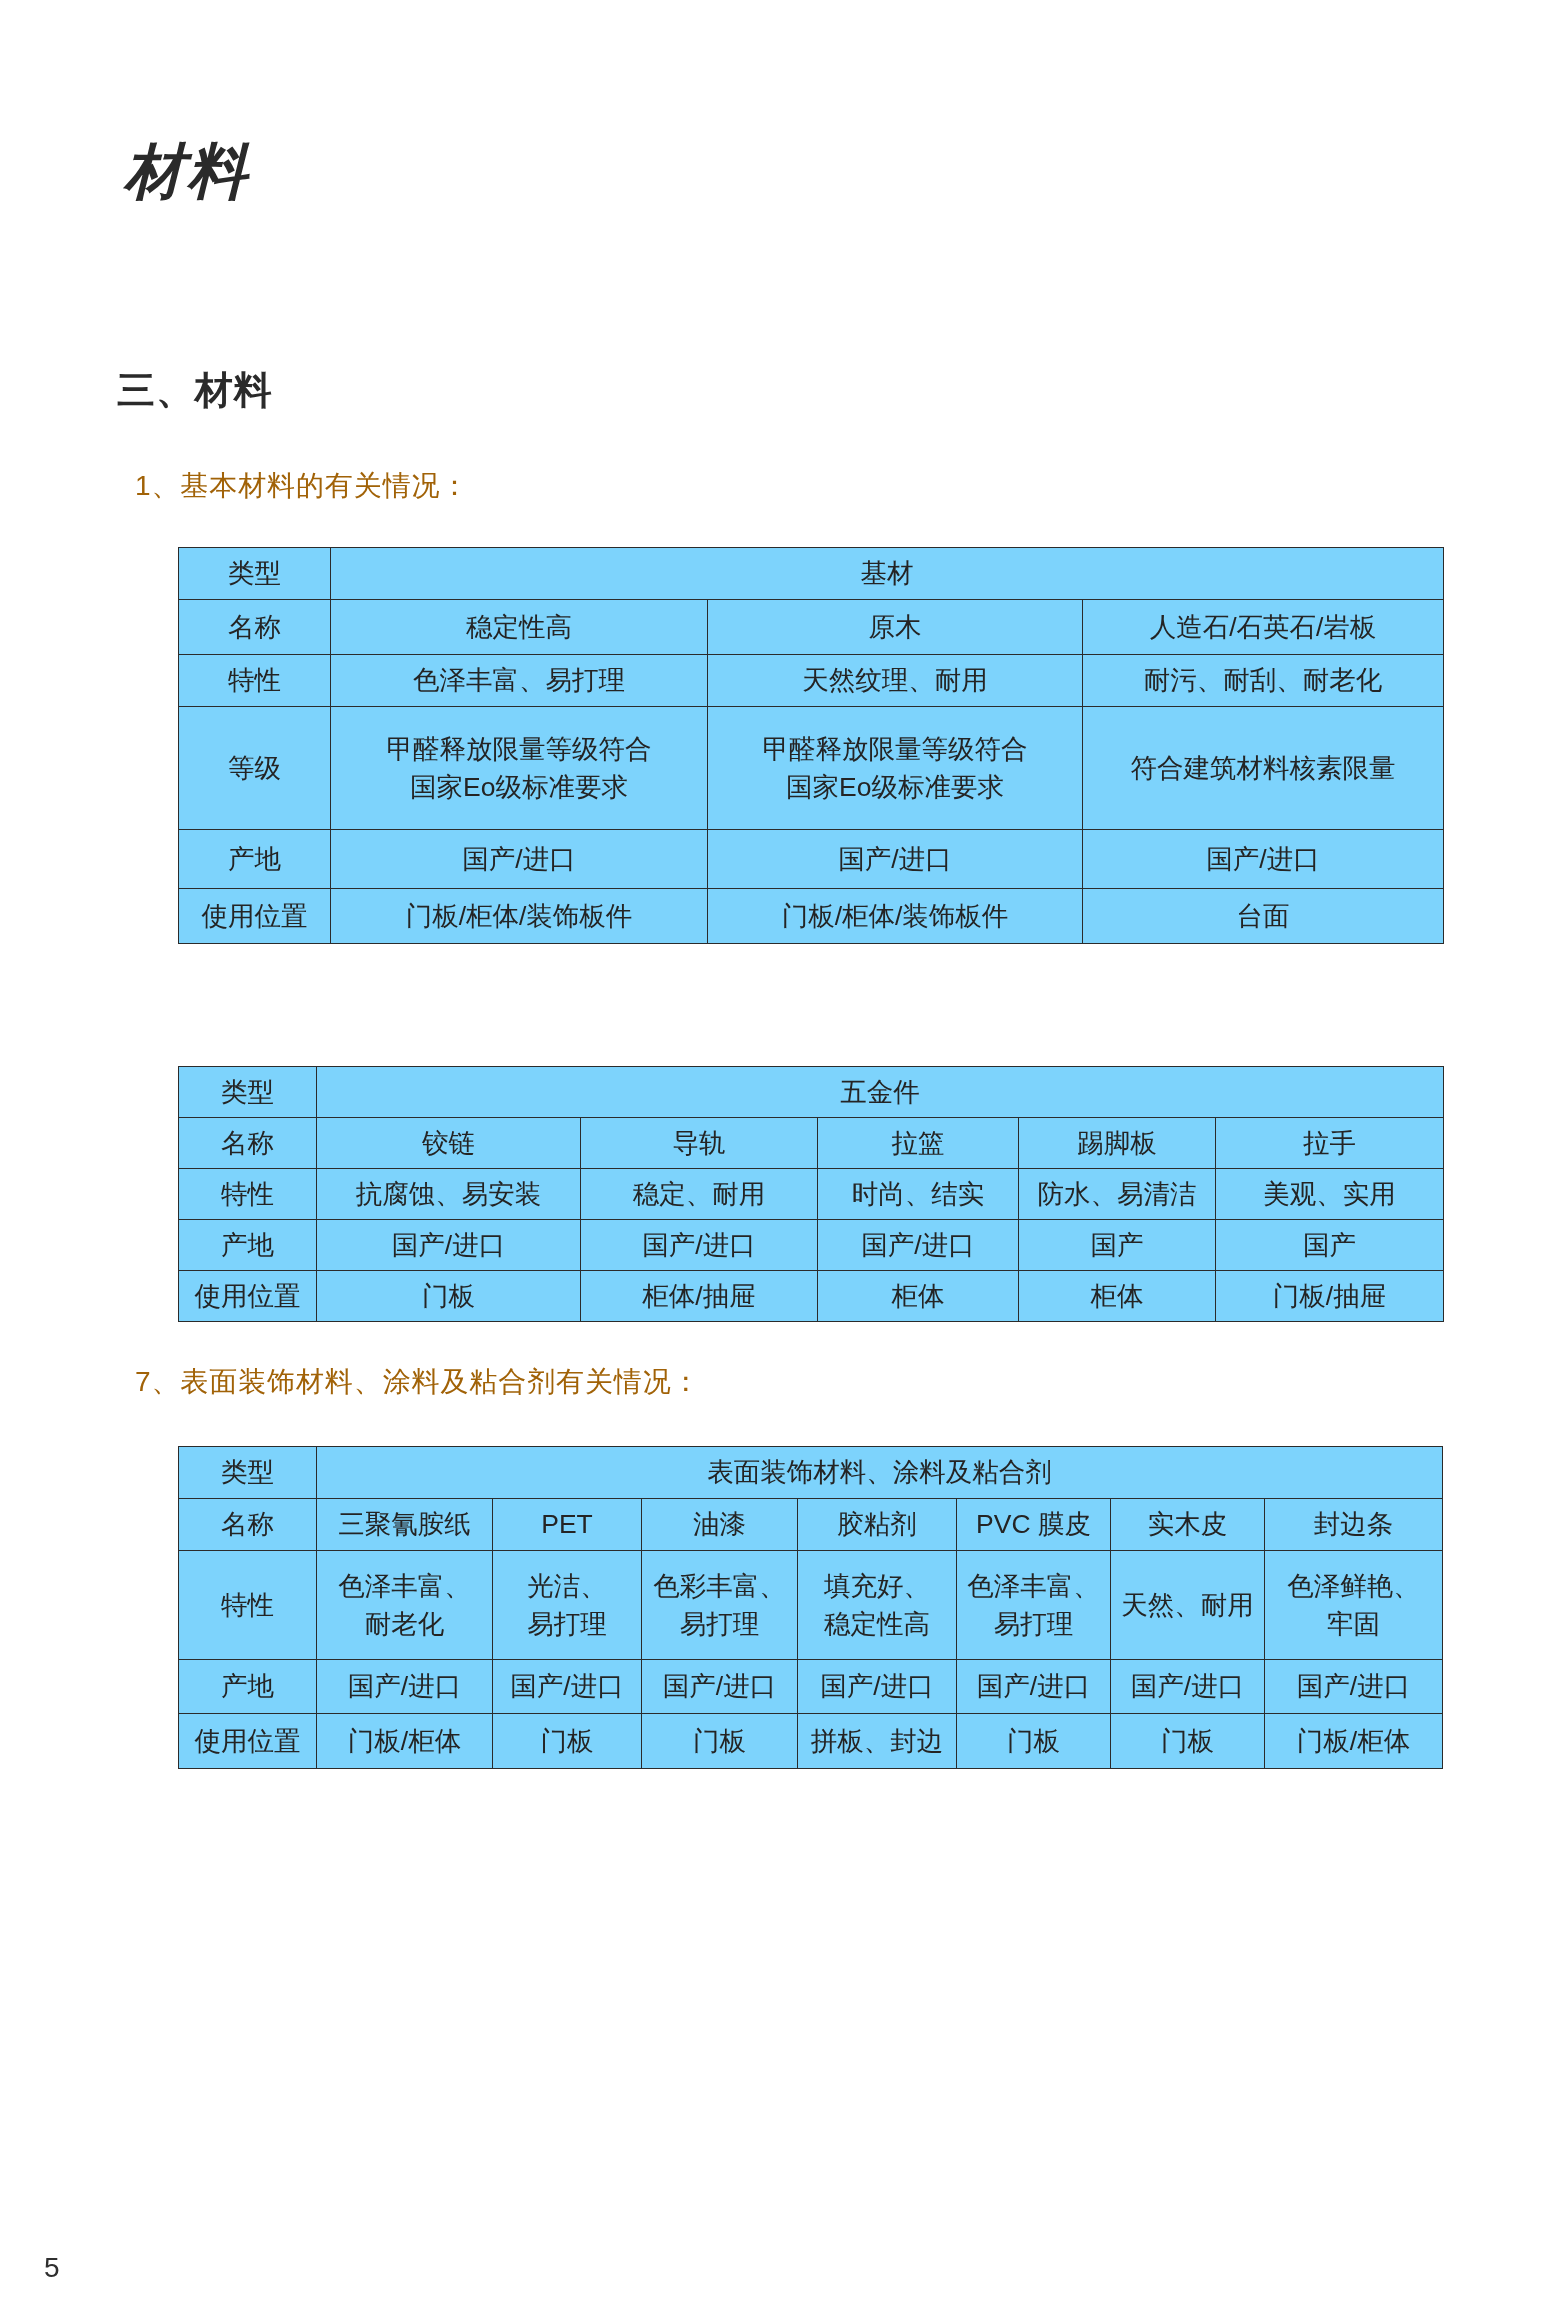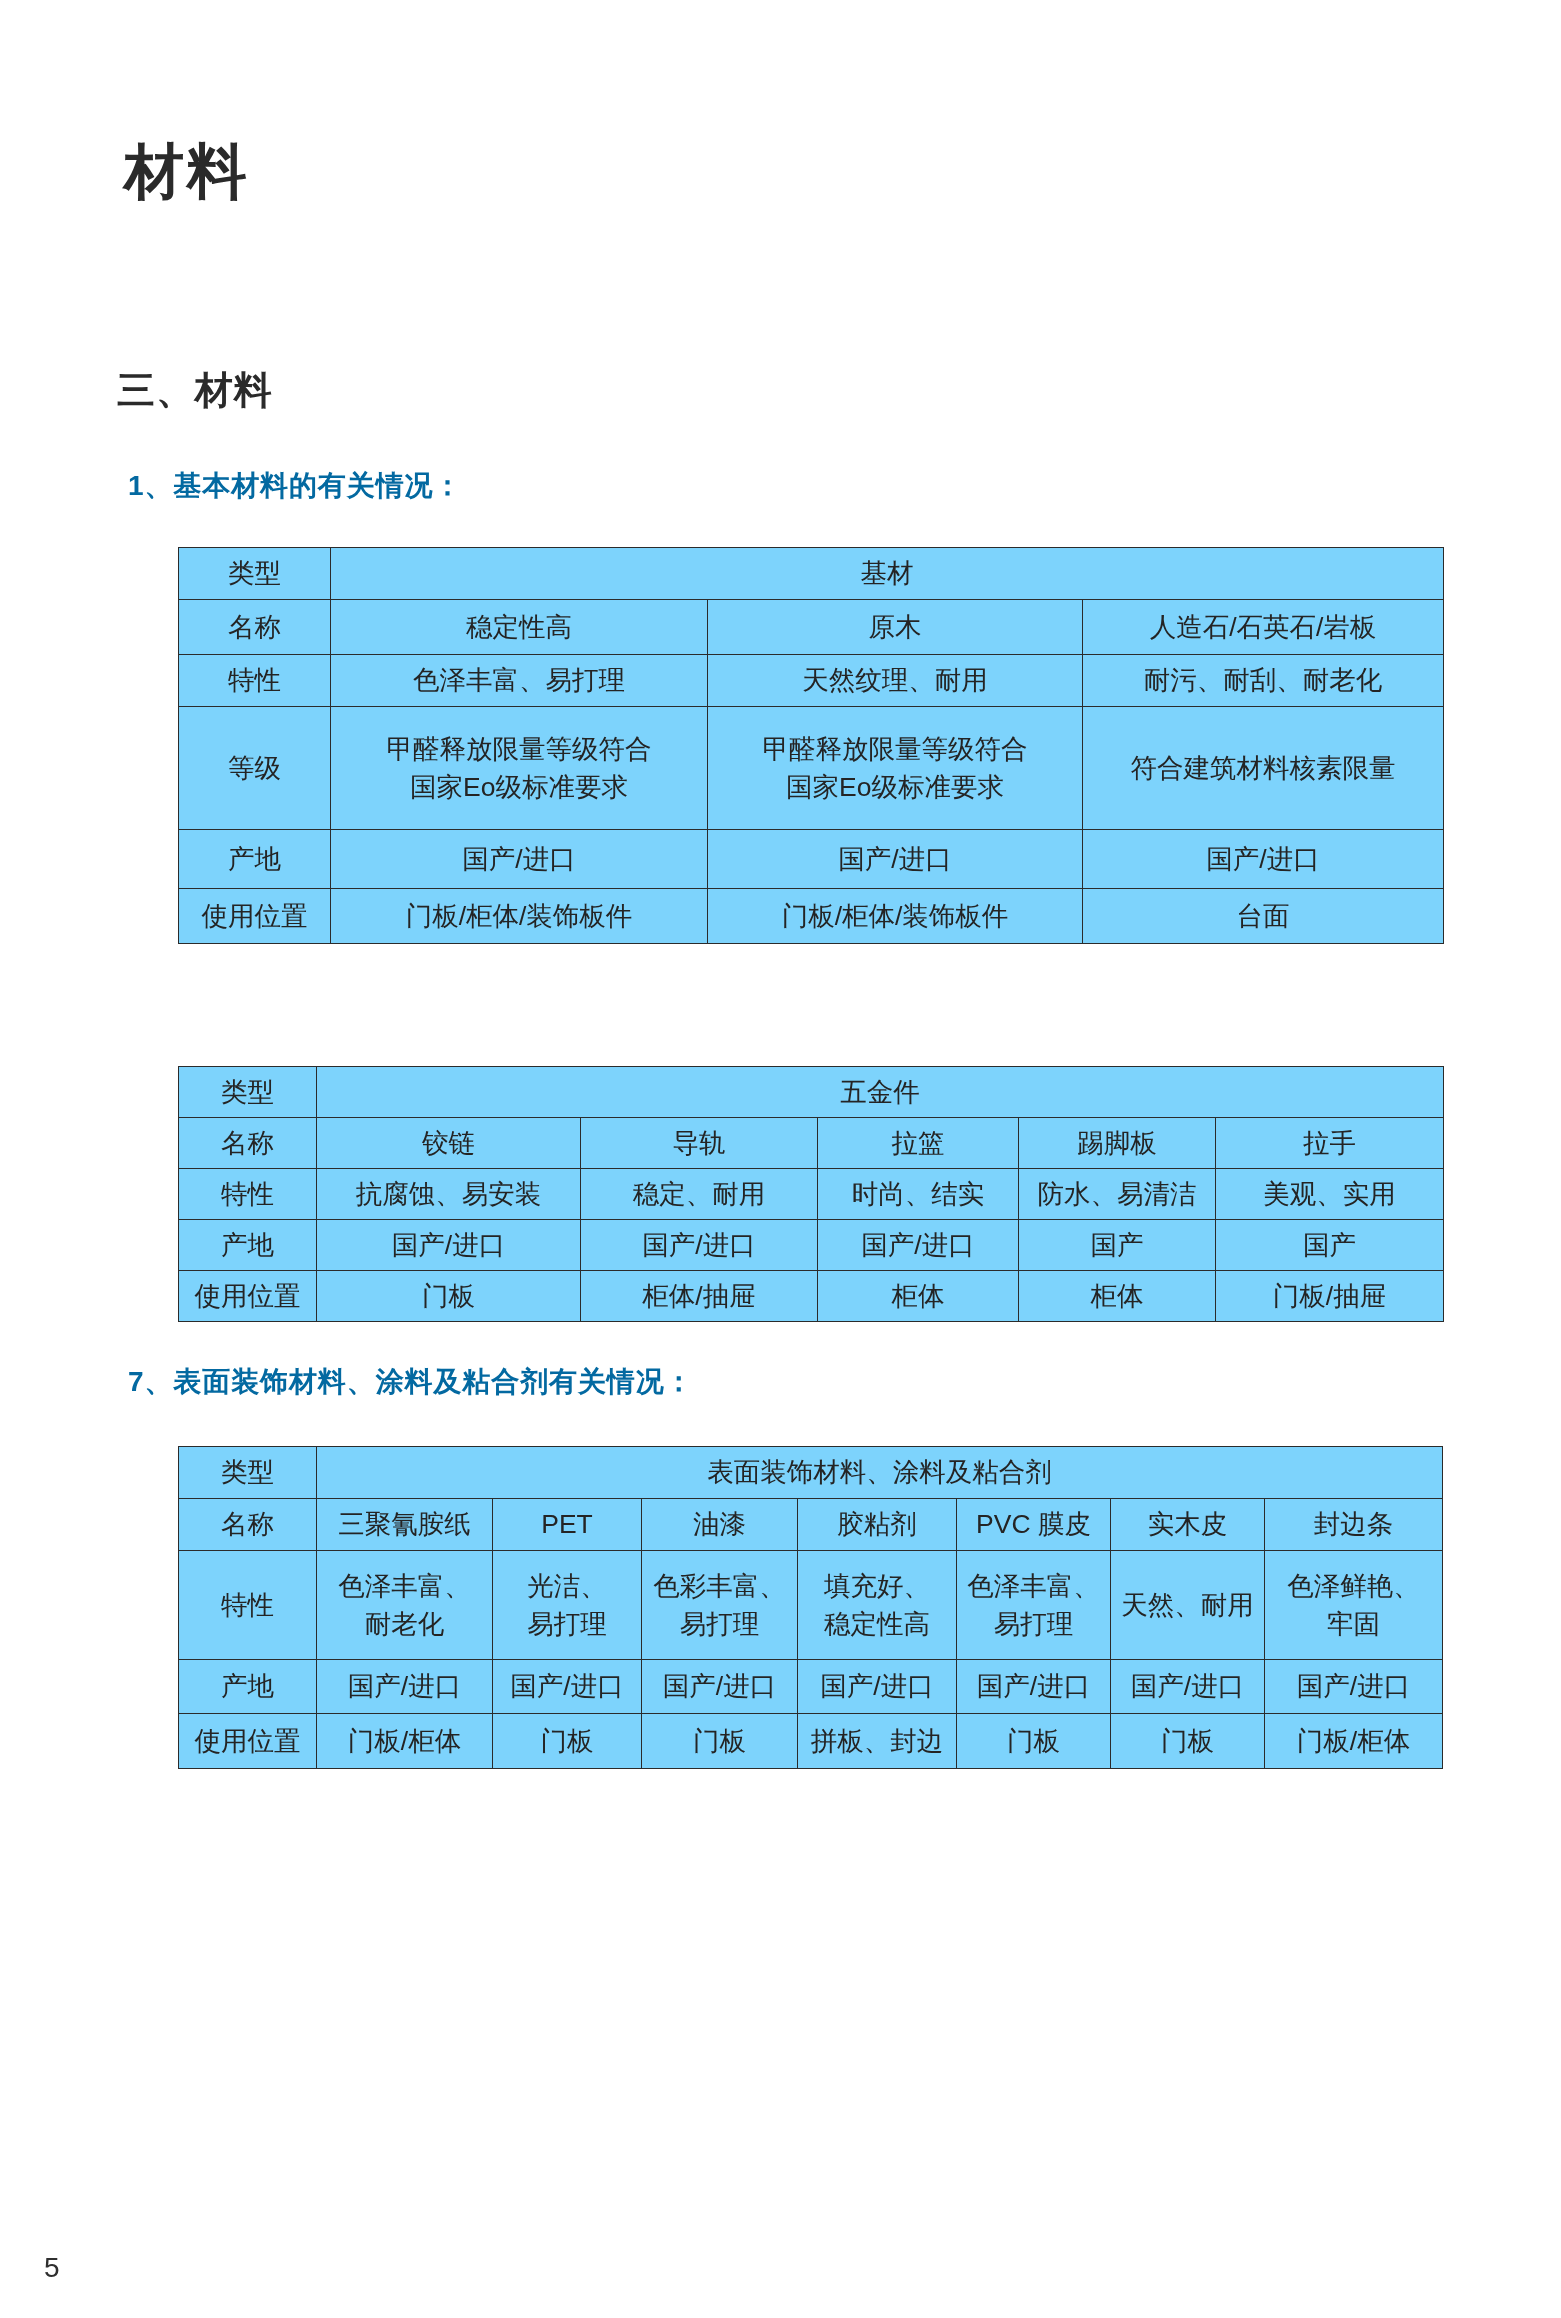--- a/index.html
+++ b/index.html
@@ -8,29 +8,30 @@
     width:1561px;height:2319px;
     background:#ffffff;
     font-family:"Liberation Sans","DejaVu Sans",sans-serif;
     color:#242424;
     overflow:hidden;
   }
   .doc-title{
     position:absolute;left:124px;top:132px;
     font-size:60px;font-weight:bold;letter-spacing:2.8px;color:#2a2a2a;
     margin:0;
+    font-style:italic;
   }
   .sec-title{
     position:absolute;left:117px;top:365px;
     font-size:38px;font-weight:bold;color:#2a2a2a;letter-spacing:0.9px;
     margin:0;
   }
   .sub-heading{
-    position:absolute;left:128px;
-    font-size:28px;font-weight:bold;color:#0369a1;letter-spacing:0.9px;
+    position:absolute;left:135px;
+    font-size:28px;font-weight:normal;color:#a16207;letter-spacing:0.9px;
     margin:0;
   }
   .sh1{top:467px;}
   .sh2{top:984px;}
   .sh3{top:1363px;}
   table.tbl{
     position:absolute;left:178px;
     border-collapse:collapse;
     table-layout:fixed;
     width:1264px;

